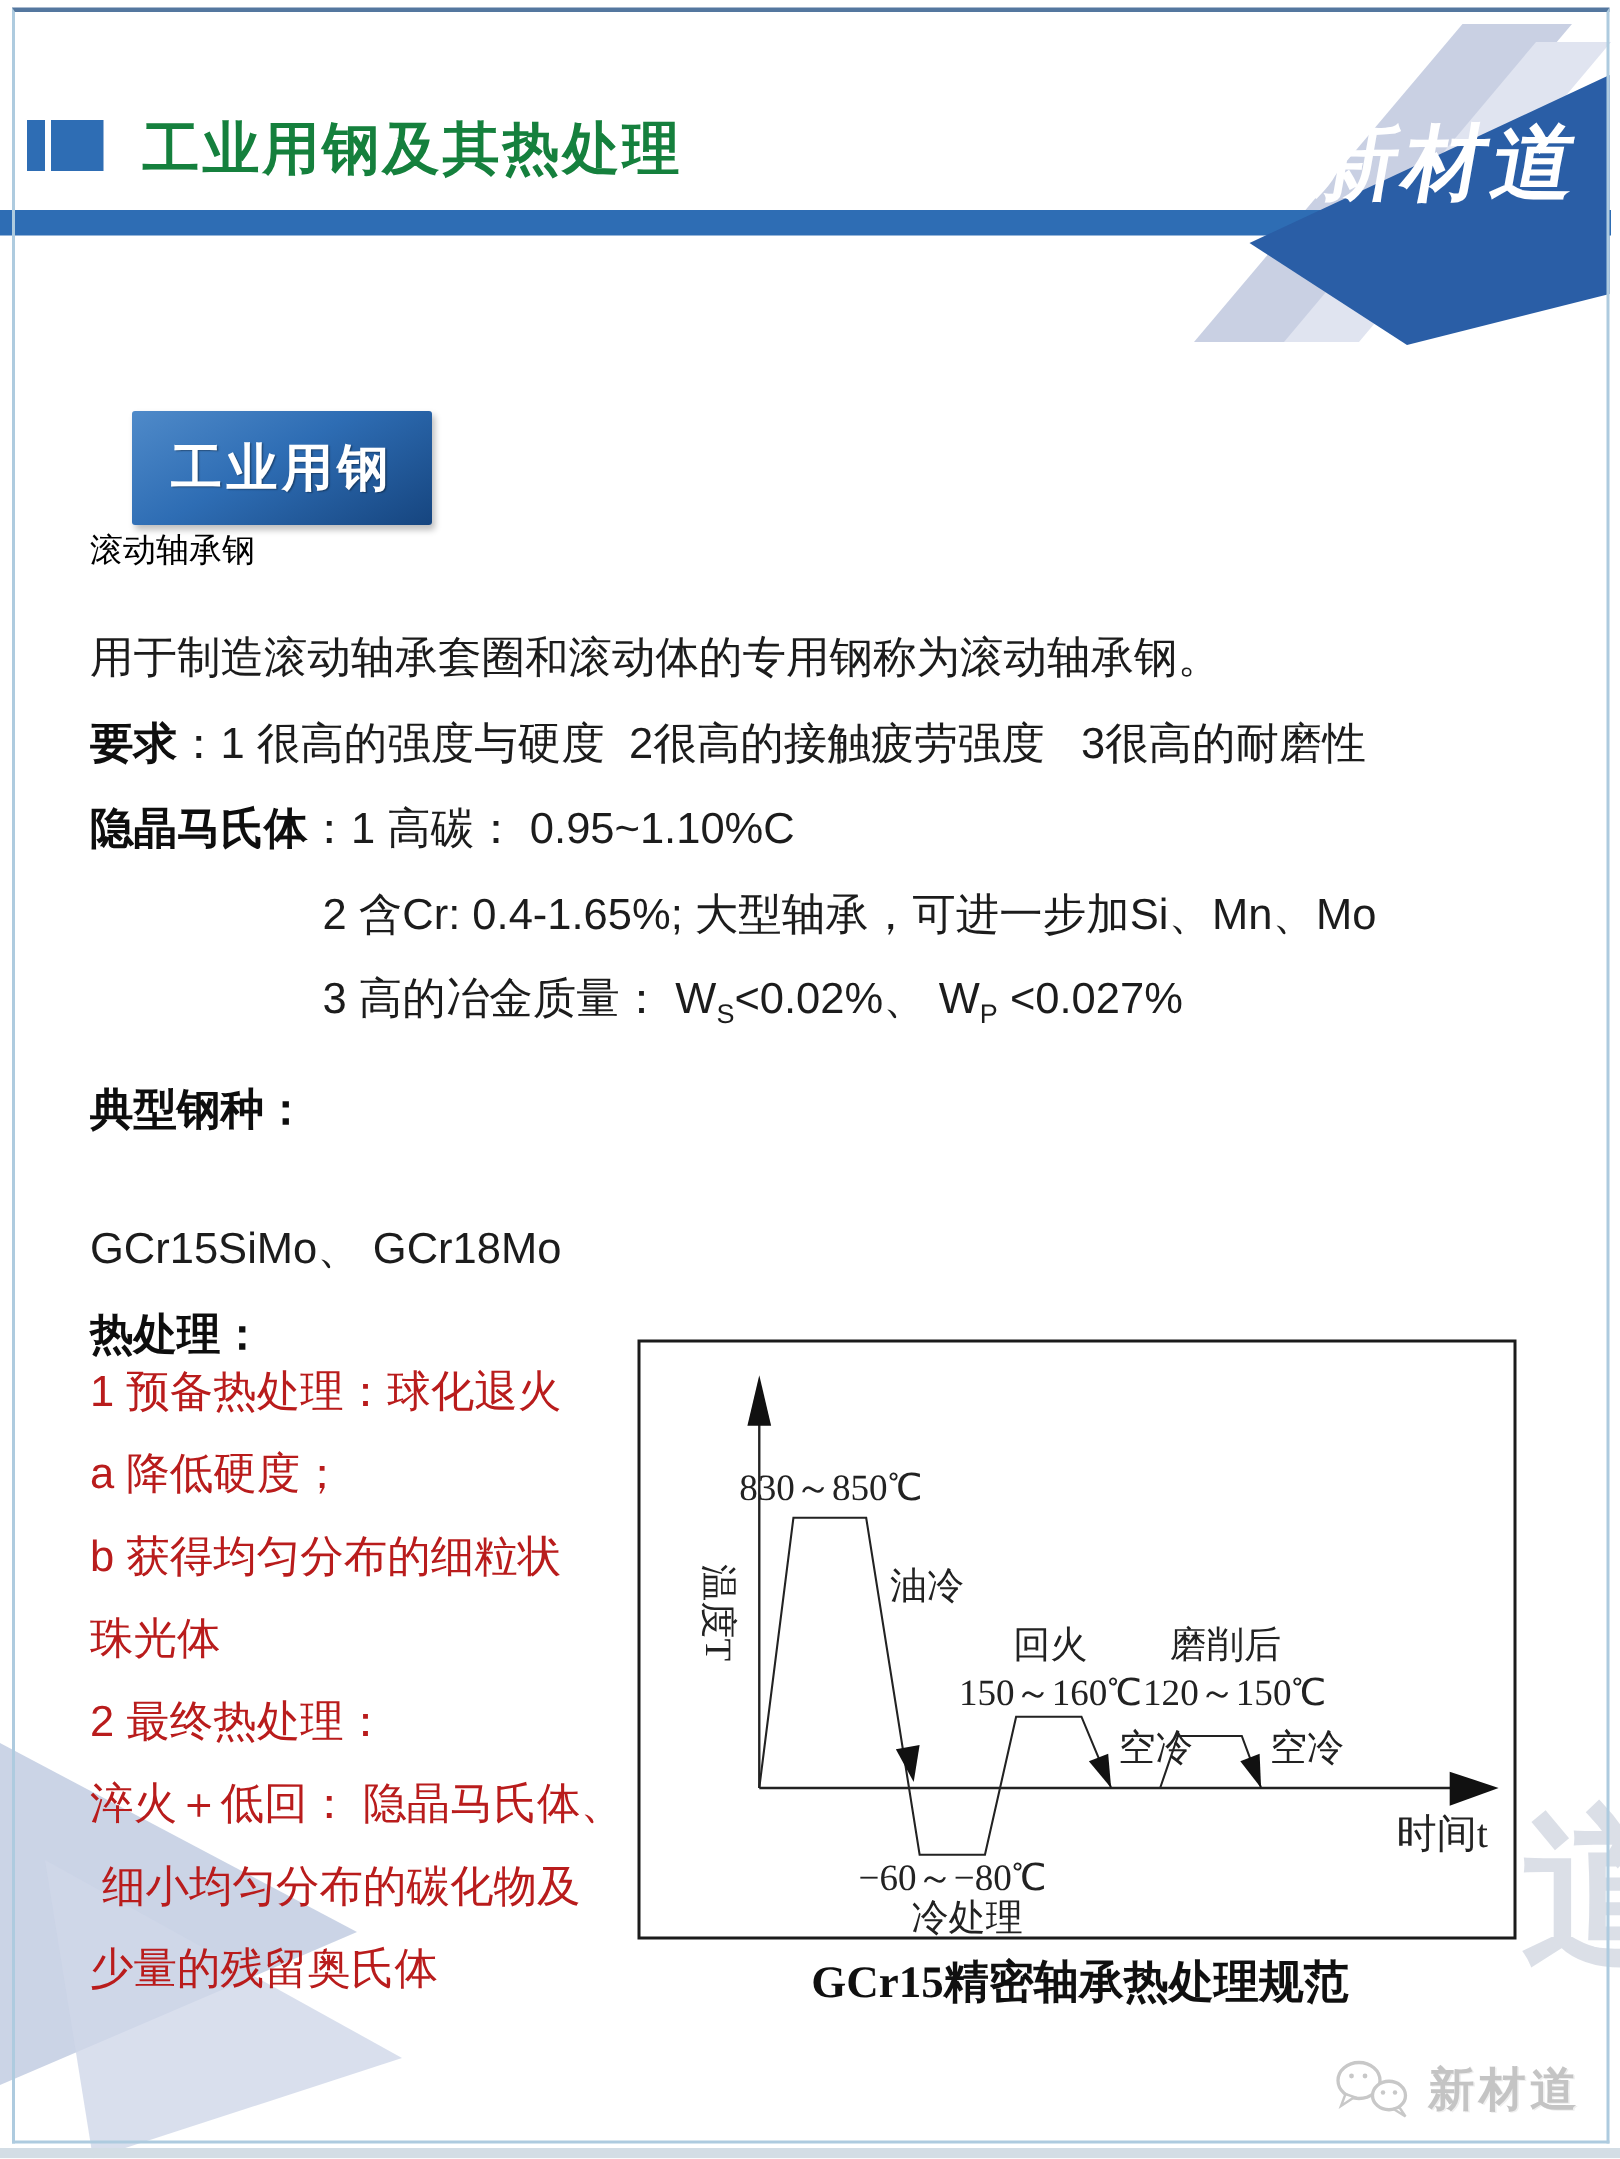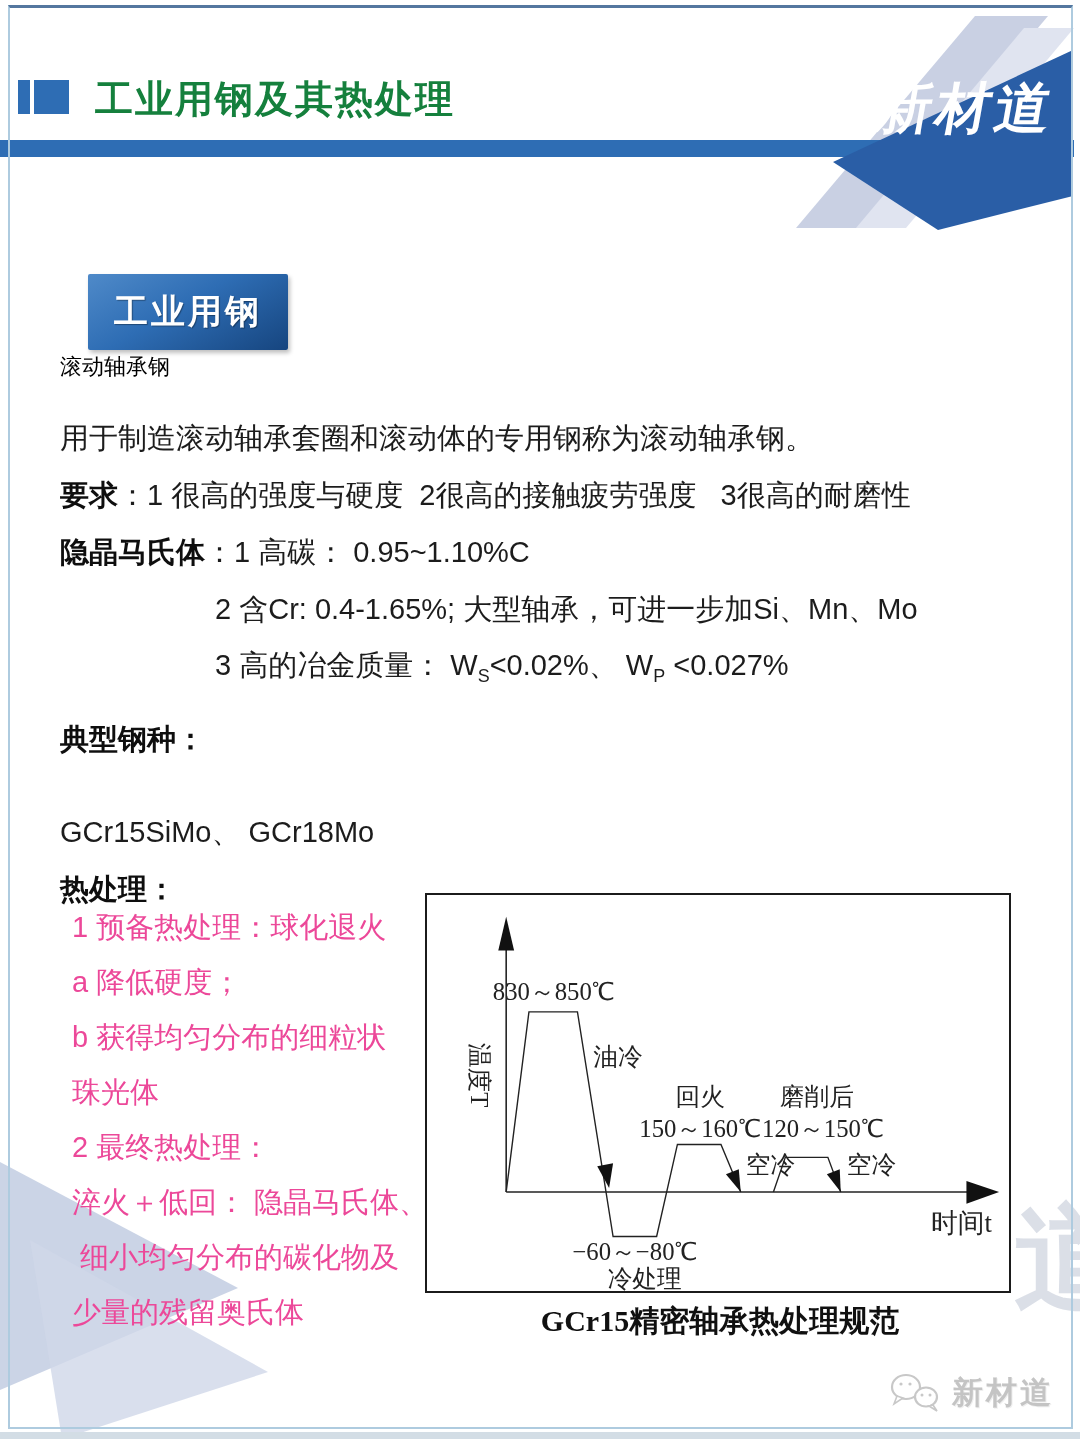--- a/index.html
+++ b/index.html
@@ -37,21 +37,21 @@
   }
   .badge span{font-size:34px;font-weight:700;color:#fff;letter-spacing:3px;white-space:pre;
     text-shadow:1px 1px 1px rgba(0,0,0,.35);}
   
   .sec-title{position:absolute;left:60px;top:352px;font-size:22px;font-weight:400;color:#000000;z-index:3;white-space:pre;}
   .t-line{position:absolute;left:60px;font-size:29px;color:#1c1c1c;z-index:3;white-space:pre;}
   .t-line b{font-weight:900;color:#0e0e0e;}
   .indent{left:215px;}
   sub{font-size:0.62em;}
   .heat-list{position:absolute;left:60px;top:908px;width:370px;z-index:3;}
-  .heat-list div{height:55px;font-size:29px;white-space:pre;color:#ec4899;margin-left:12px;}
+  .heat-list div{height:55px;font-size:29px;white-space:pre;color:#b91c1c;}
   
   .bg-tris{position:absolute;left:0;top:1140px;z-index:1;}
   
   .chart-box{
     position:absolute;left:425px;top:893px;width:586px;height:400px;
     border:2px solid #1b1b1b;background:#fff;z-index:3;box-sizing:border-box;
   }
   .chart-caption{
     position:absolute;left:425px;top:1301px;width:590px;text-align:center;z-index:3;
     font-family:"Liberation Serif",serif;font-size:30px;font-weight:600;color:#101010;white-space:pre;

